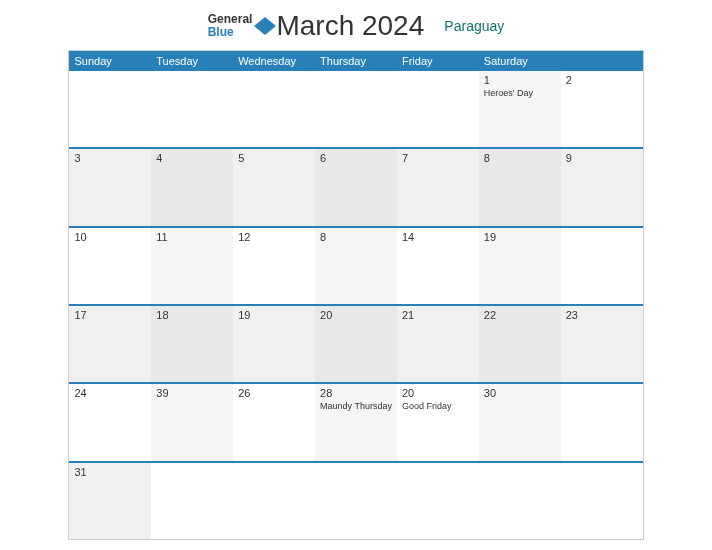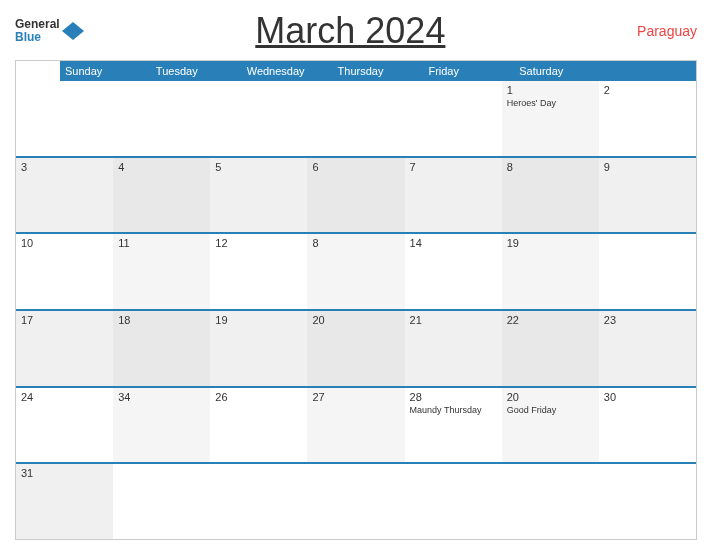--- a/index.html
+++ b/index.html
@@ -9,20 +9,21 @@
       background: #fff;
       font-family: Arial, sans-serif;
       overflow: hidden;
     }
     .page {
       width: 712px;
       height: 550px;
       padding: 10px 15px;
       display: flex;
       flex-direction: column;
+      align-items: center;
     }
     .header {
       display: flex;
       align-items: center;
       justify-content: space-between;
       margin-bottom: 8px;
       position: relative;
     }
     .logo {
       display: flex;
@@ -43,44 +44,42 @@
     .logo-blue {
       color: #2980b9;
       font-size: 12px;
     }
     .logo-flag {
       width: 22px;
       height: 22px;
       margin-left: 2px;
     }
     .title {
-      font-size: 36px;
+      font-size: 28px;
       font-weight: normal;
       color: #333;
       text-align: center;
       flex: 1;
-      text-decoration: underline;
     }
     .country {
       font-size: 14px;
-      color: #ef4444;
+      color: #0f766e;
       text-align: right;
       min-width: 80px;
     }
     .calendar {
       flex: 1;
       display: flex;
       flex-direction: column;
       border: 1px solid #ccc;
     }
     .day-headers {
       display: grid;
       grid-template-columns: repeat(7, 1fr);
       background: #2980b9;
-      margin-left: 44px;
     }
     .day-header {
       color: #fff;
       font-size: 11px;
       padding: 4px 5px;
       text-align: left;
       font-weight: normal;
     }
     .weeks {
       flex: 1;
@@ -246,27 +245,24 @@
           </div>
           <div class="cell">
             <span class="day-num">23</span>
           </div>
         </div>
         <div class="week">
           <div class="cell">
             <span class="day-num">24</span>
           </div>
           <div class="cell">
-            <span class="day-num">34</span>
+            <span class="day-num">39</span>
           </div>
           <div class="cell">
             <span class="day-num">26</span>
-          </div>
-          <div class="cell">
-            <span class="day-num">27</span>
           </div>
           <div class="cell">
             <span class="day-num">28</span>
             <div class="holiday">Maundy Thursday</div>
           </div>
           <div class="cell">
             <span class="day-num">20</span>
             <div class="holiday">Good Friday</div>
           </div>
           <div class="cell">

